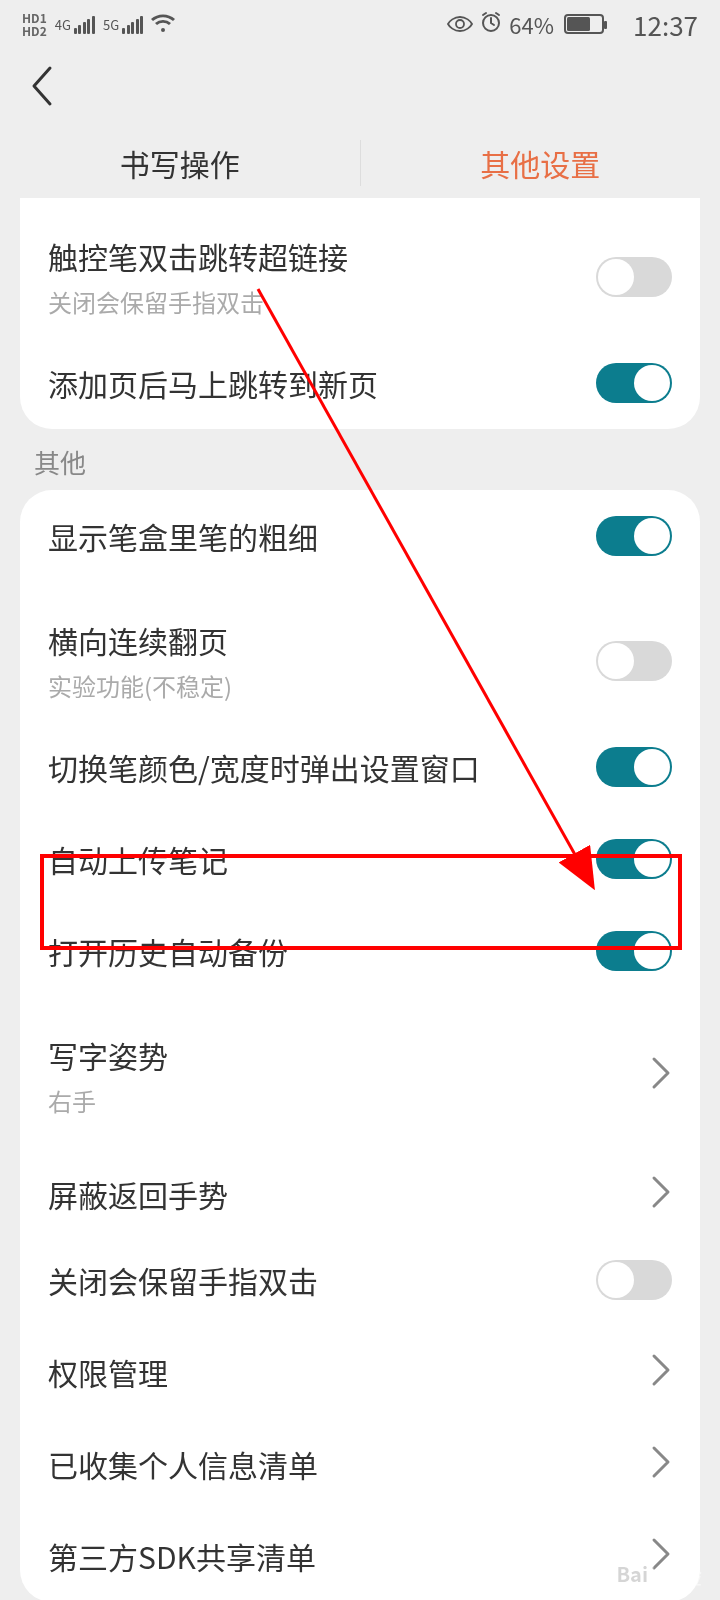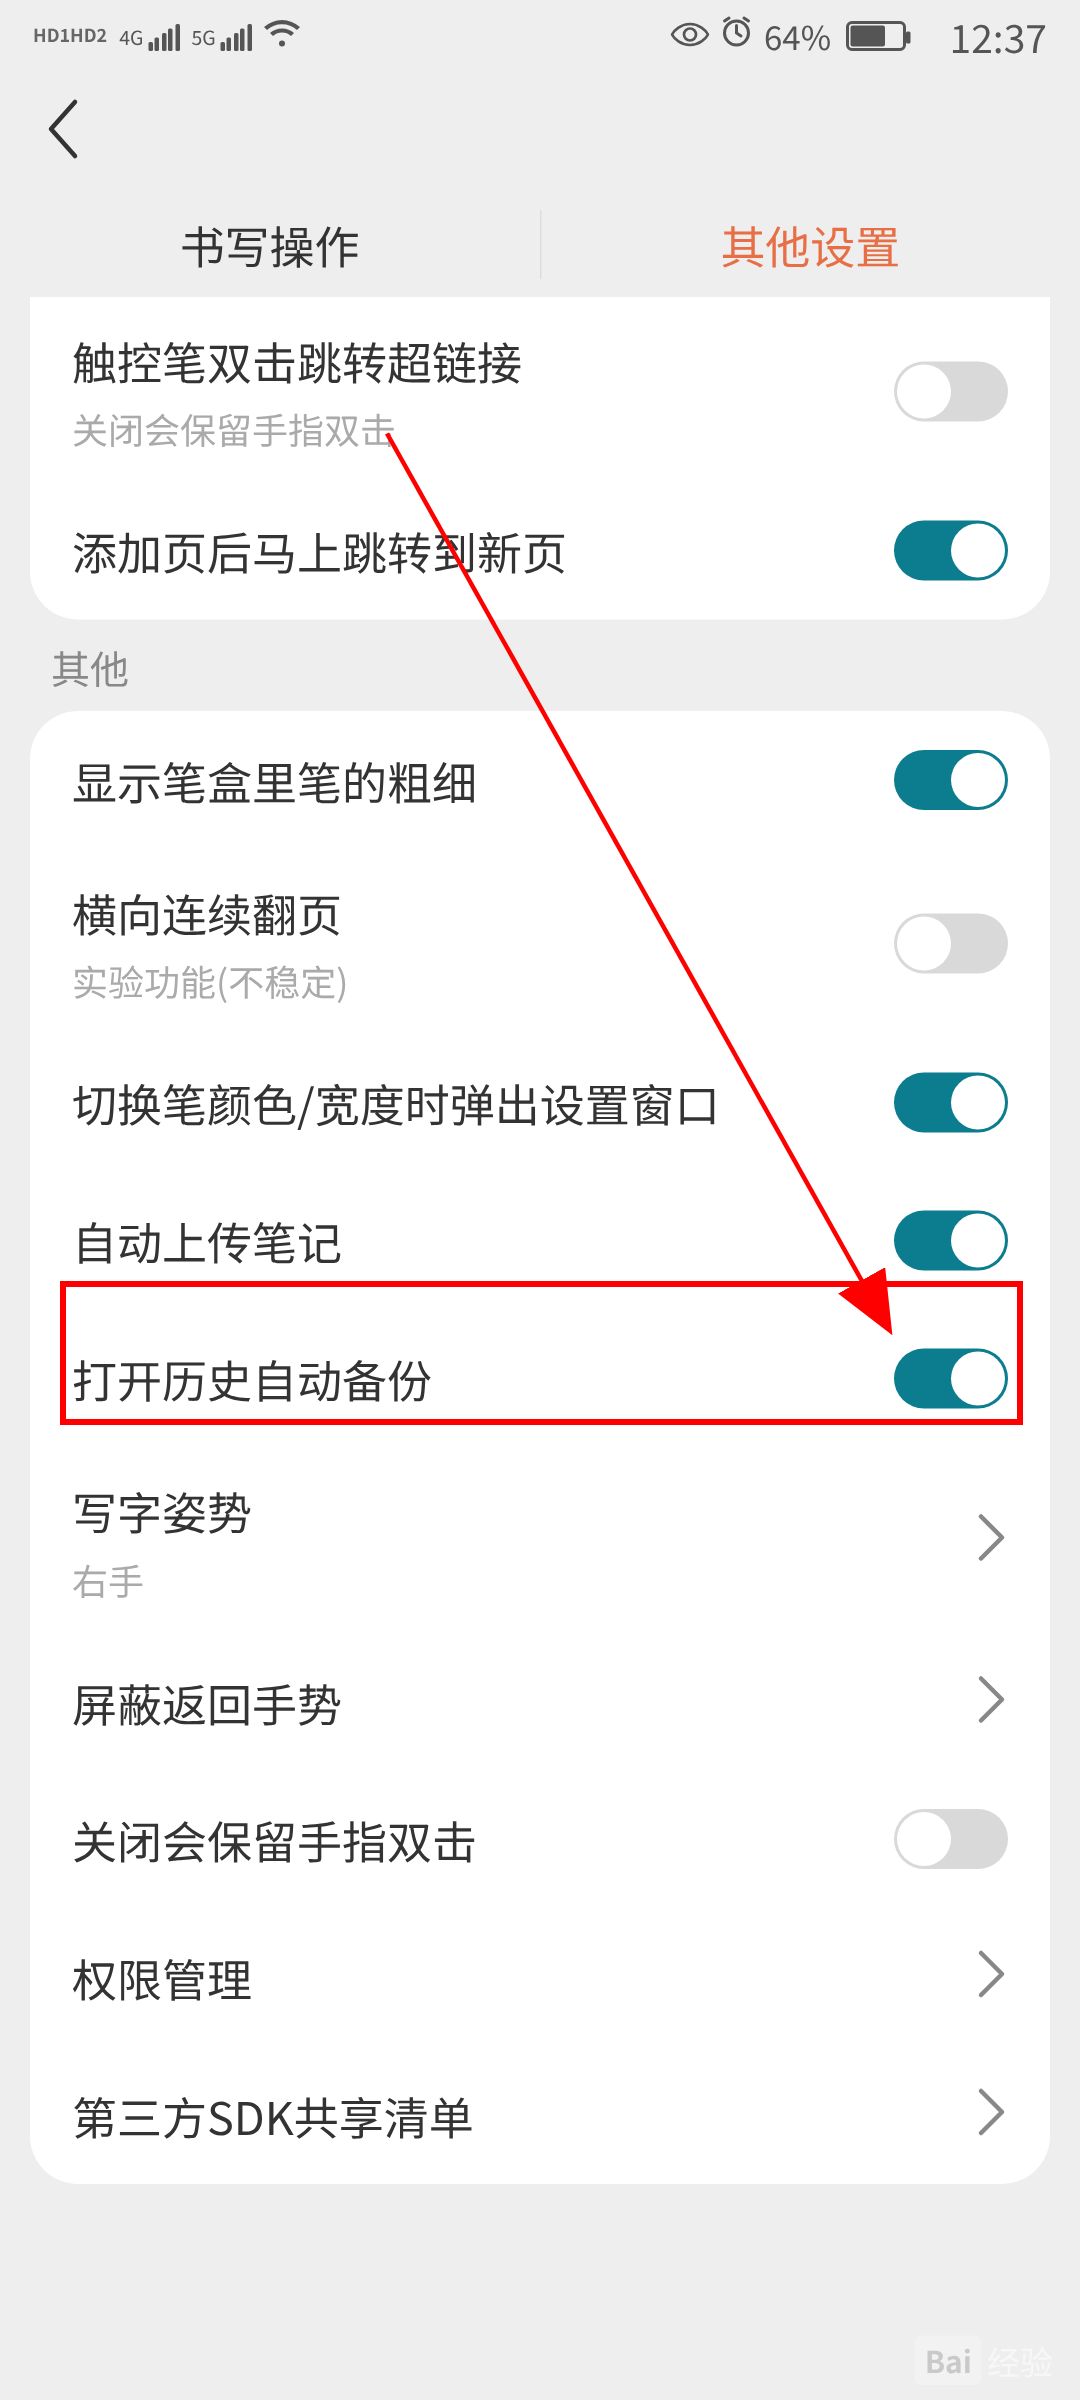--- a/index.html
+++ b/index.html
@@ -20,20 +20,21 @@
     justify-content: space-between;
     align-items: center;
     padding: 0 22px;
     font-size: 22px;
     color: #555;
   }
   .status-left { display: flex; align-items: center; gap: 8px; }
   .status-right { display: flex; align-items: center; gap: 6px; }
   .hd-badge {
     display: flex;
+    flex-direction: column;
     font-size: 12px;
     line-height: 1.1;
     font-weight: 600;
     color: #666;
   }
   .signal-block { display: flex; align-items: flex-end; gap: 2px; font-size: 12px; }
   .signal-bars { display: flex; align-items: flex-end; gap: 1.5px; height: 18px; }
   .bar { width: 3px; background: #555; border-radius: 1px; }
   .net-label { font-size: 13px; align-self: flex-start; margin-right: 1px; }
   .wifi-icon svg { width: 24px; height: 20px; }
@@ -105,21 +106,21 @@
     font-size: 26px;
     color: #888;
   }
   .row {
     display: flex;
     align-items: center;
     justify-content: space-between;
     padding: 24px 28px;
     min-height: 92px;
   }
-  .row.with-sub { padding: 20px 28px 18px; }
+  .row.with-sub { padding: 36px 28px 18px; }
   .row-text { flex: 1; display: flex; flex-direction: column; gap: 6px; }
   .row-title { font-size: 30px; color: #333; }
   .row-sub { font-size: 24px; color: #aaa; }
 
   
   .toggle {
     width: 76px; height: 40px;
     background: #d9d9d9;
     border-radius: 20px;
     position: relative;
@@ -336,20 +337,28 @@
   <div class="row">
     <div class="row-text">
         <span class="row-title">权限管理</span>
       </div>
     <span class="chevron"><svg viewBox="0 0 22 34">
           <path d="M4 3 L18 17 L4 31" fill="none" stroke="#888" stroke-width="3" stroke-linecap="round" stroke-linejoin="round"></path>
         </svg></span>
   </div>
   <div class="row">
     <div class="row-text">
+        <span class="row-title">已收集个人信息清单</span>
+      </div>
+    <span class="chevron"><svg viewBox="0 0 22 34">
+          <path d="M4 3 L18 17 L4 31" fill="none" stroke="#888" stroke-width="3" stroke-linecap="round" stroke-linejoin="round"></path>
+        </svg></span>
+  </div>
+  <div class="row">
+    <div class="row-text">
         <span class="row-title">第三方SDK共享清单</span>
       </div>
     <span class="chevron"><svg viewBox="0 0 22 34">
           <path d="M4 3 L18 17 L4 31" fill="none" stroke="#888" stroke-width="3" stroke-linecap="round" stroke-linejoin="round"></path>
         </svg></span>
   </div>
 </div>
 
 <div class="anno-box" style="left:40px; top:854px; width:642px; height:96px;"></div>
 <svg class="anno-arrow" style="left:0; top:0; width:720px; height:1600px; position:absolute;" viewBox="0 0 720 1600">

